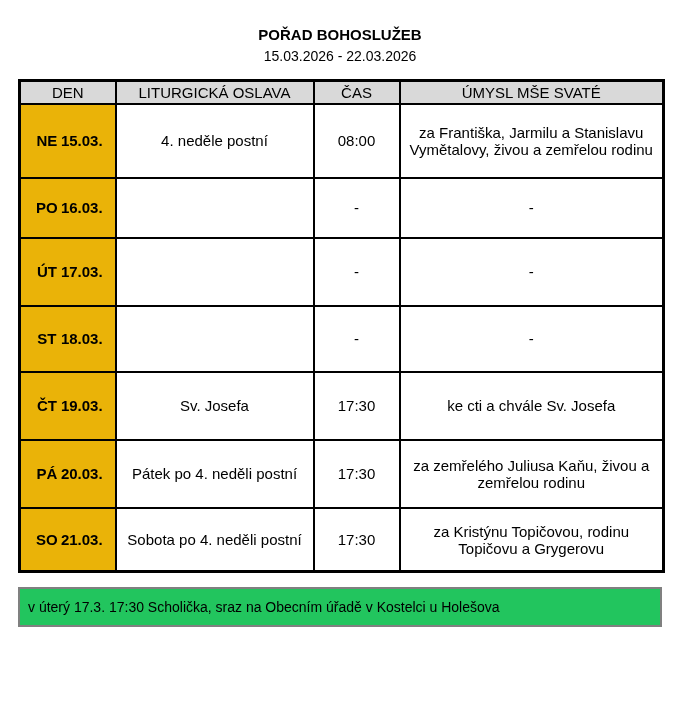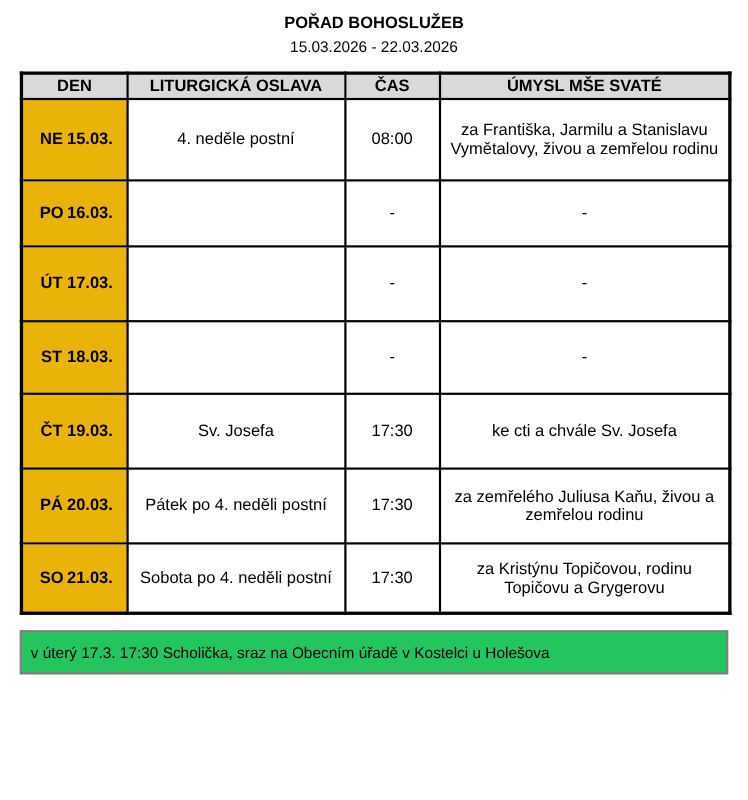--- a/index.html
+++ b/index.html
@@ -6,21 +6,21 @@
     margin: 0;
     padding: 0;
     background: #ffffff;
     font-family: "Liberation Sans", sans-serif;
     color: #000000;
   }
   .page {
     width: 680px;
     height: 672px;
     box-sizing: border-box;
-    padding: 10px 18px 0 18px;
+    padding: 24px 18px 0 18px;
     border-radius: 10px;
   }
   .doc-header {
     text-align: center;
     margin-bottom: 12px;
   }
   .doc-title {
     font-size: 15px;
     font-weight: bold;
     line-height: 1.45;
@@ -48,21 +48,21 @@
     border: 2px solid #000000;
     font-size: 15px;
     text-align: center;
     vertical-align: middle;
     padding: 3px 6px;
     box-sizing: border-box;
     overflow: hidden;
   }
   table.schedule th {
     background: #d9d9d9;
-    font-weight: bold;
+    font-weight: normal;
     height: 22px;
     padding: 2px 4px;
   }
   col.c-den   { width: 96px; }
   col.c-oslava{ width: 198px; }
   col.c-cas   { width: 86px; }
   col.c-umysl { width: 264px; }
   td.den-cell {
     background: #eab308;
     font-weight: bold;

